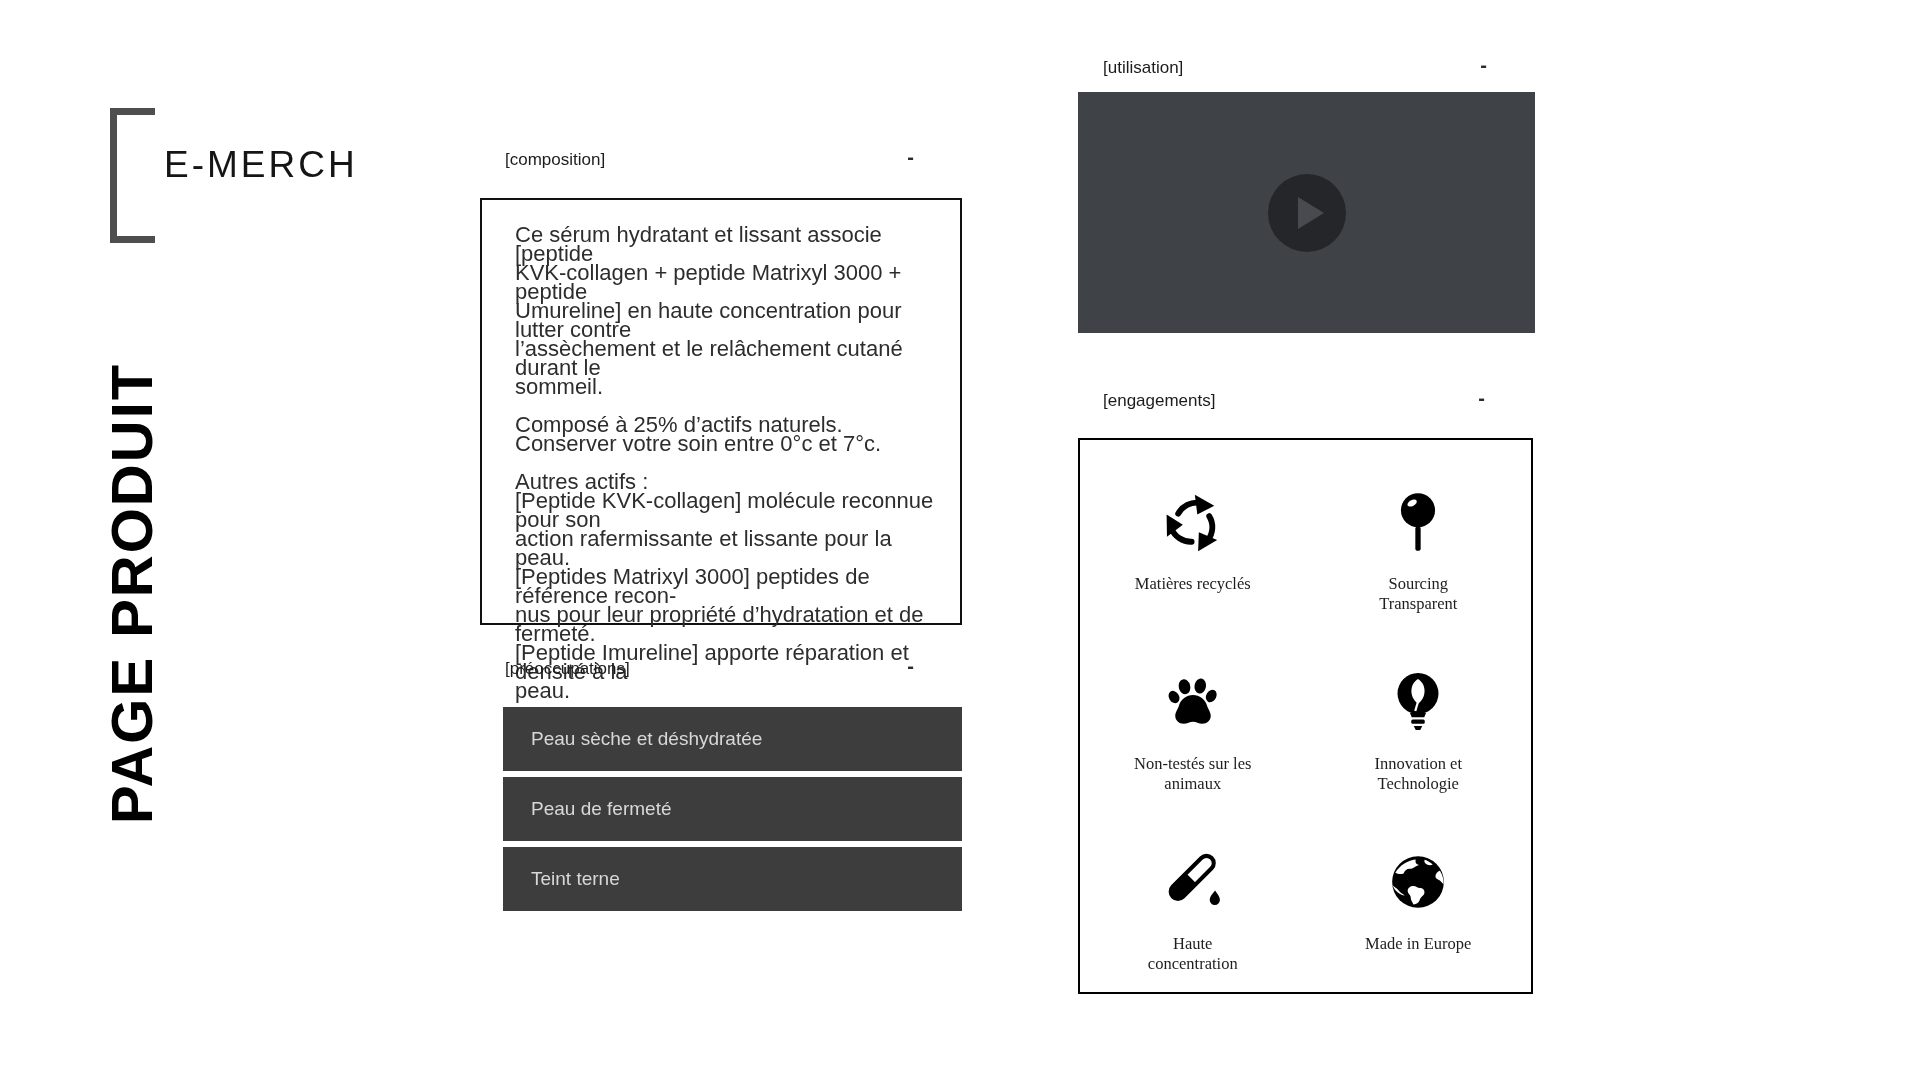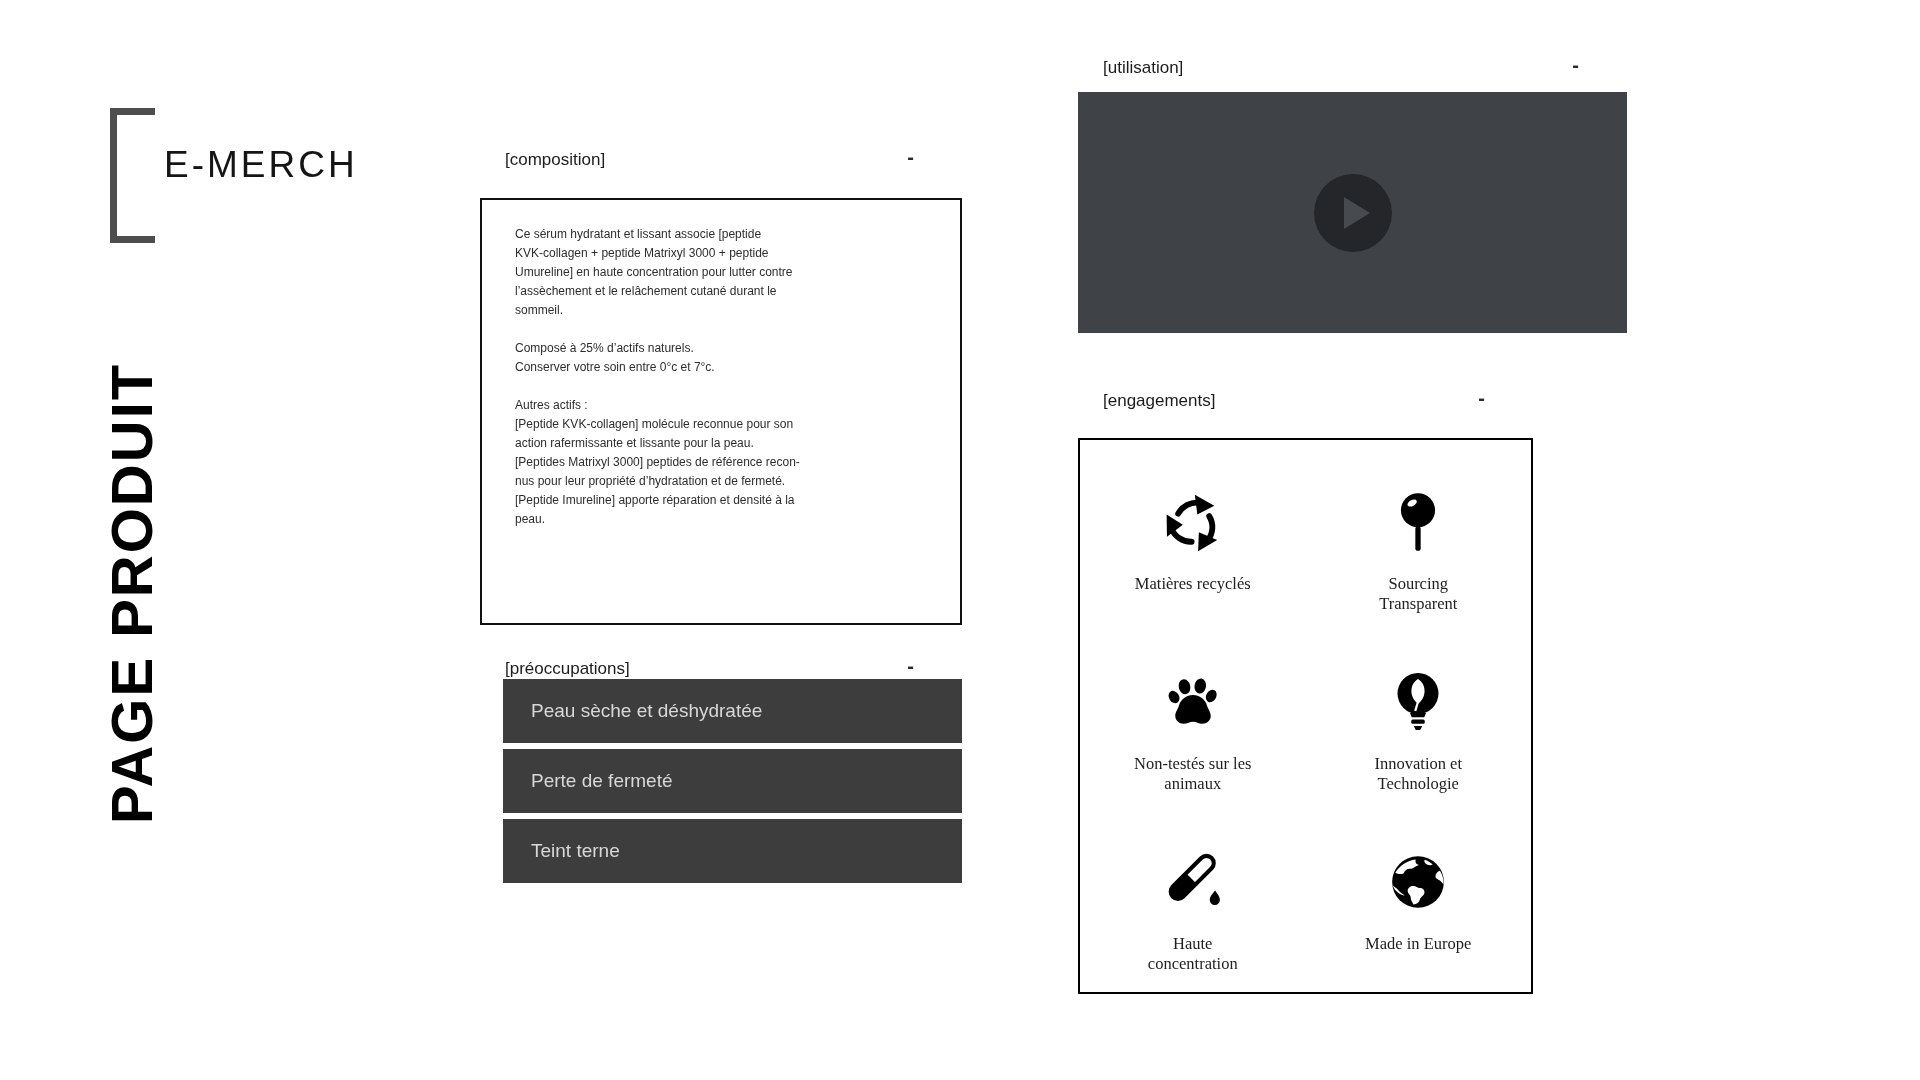--- a/index.html
+++ b/index.html
@@ -34,34 +34,34 @@
   .sec-label{font-size:17px;color:#1c1c1c;}
   .sec-collapse{font-size:20px;font-weight:700;color:#2b2b2b;line-height:14px;cursor:default;}
   
   .sec-composition{left:480px;top:150px;width:482px;}
   .comp-box{
     margin-top:28px;height:427px;box-sizing:border-box;
     border:2px solid #111;background:#fff;
     padding:25px 18px 20px 33px;
   }
   .comp-box p{
-    margin:0 0 19px 0;font-size:12px;line-height:19px;color:#2d2d2d;
+    margin:0 0 19px 0;font-size:22px;line-height:19px;color:#2d2d2d;
     white-space:pre-line;
   }
   .comp-box p:last-child{margin-bottom:0;}
   
   .sec-preoccupations{left:480px;top:659px;width:482px;}
-  .bars{padding-left:23px;}
+  .bars{margin-top:28px;padding-left:23px;}
   .bar{
     height:64px;margin-bottom:6px;background:#3d3d3d;
     display:flex;align-items:center;padding-left:28px;box-sizing:border-box;
     font-size:19px;color:#d8d8d8;
   }
   
-  .sec-utilisation{left:1078px;top:58px;width:549px;}
+  .sec-utilisation{left:1078px;top:58px;width:457px;}
   .video{
     margin-top:14px;height:241px;background:#3f4246;
     display:flex;align-items:center;justify-content:center;
   }
   .play-circle{
     width:78px;height:78px;border-radius:50%;background:#24262a;
     display:flex;align-items:center;justify-content:center;cursor:pointer;
   }
   .play-triangle{
     width:0;height:0;margin-left:9px;
@@ -114,21 +114,21 @@
   </div>
 </div>
 
 <div class="section sec-preoccupations">
   <div class="sec-head">
     <span class="sec-label">[préoccupations]</span>
     <span class="sec-collapse">-</span>
   </div>
   <div class="bars">
     <div class="bar">Peau sèche et déshydratée</div>
-    <div class="bar">Perte de fermeté</div>
+    <div class="bar">Peau de fermeté</div>
     <div class="bar">Teint terne</div>
   </div>
 </div>
 
 <div class="section sec-utilisation">
   <div class="sec-head">
     <span class="sec-label">[utilisation]</span>
     <span class="sec-collapse">-</span>
   </div>
   <div class="video">

